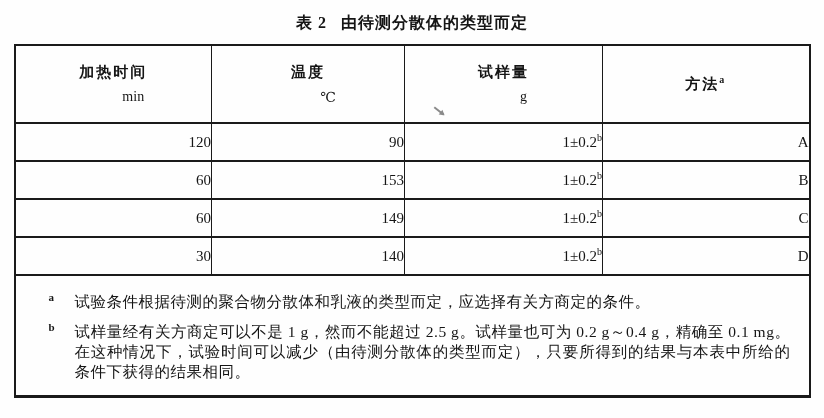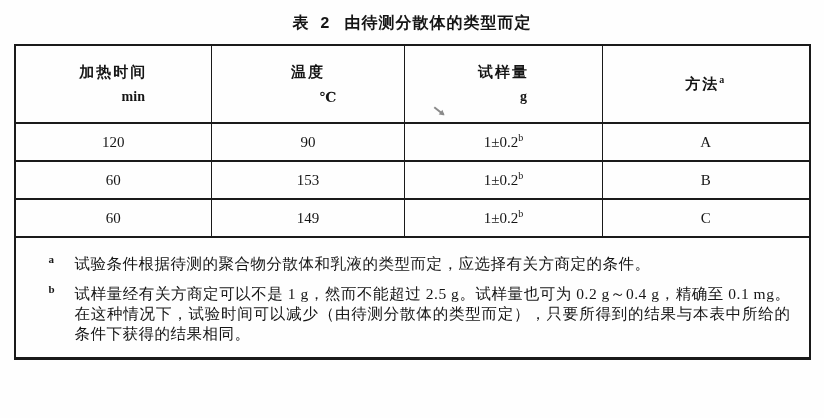--- a/index.html
+++ b/index.html
@@ -18,21 +18,20 @@
   }
   .table-title {
     padding-top: 13px;
     text-align: center;
     font-size: 16px;
     font-weight: bold;
     letter-spacing: 1px;
   }
   .table-title .title-prefix {
     margin-right: 14px;
-    font-family: Liberation Mono, monospace;
   }
   table.params {
     border-collapse: collapse;
     table-layout: fixed;
     width: 795px;
     margin: 10px auto 0 auto;
     border: 2px solid #1a1a1a;
     border-bottom-width: 3px;
   }
   th, td {
@@ -44,29 +43,30 @@
     vertical-align: middle;
     padding: 0;
   }
   thead th {
     height: 76px;
     font-size: 15px;
     font-weight: bold;
     letter-spacing: 2px;
   }
   thead .unit {
-    font-weight: bold;
+    font-weight: normal;
     font-size: 14px;
     letter-spacing: 0;
     margin-top: 7px;
     margin-left: 40px;
   }
   tbody td {
     height: 36px;
     font-size: 15px;
+    text-align: right;
   }
   sup.note-ref {
     font-size: 10px;
     vertical-align: super;
     line-height: 0;
   }
   tfoot td.footnotes-cell {
     text-align: left;
     padding: 11px 18px 8px 33px;
   }
@@ -156,20 +156,26 @@
         <td>153</td>
         <td><span>1±0.2</span><sup class="note-ref">b</sup></td>
         <td>B</td>
       </tr>
       <tr>
         <td>60</td>
         <td>149</td>
         <td><span>1±0.2</span><sup class="note-ref">b</sup></td>
         <td>C</td>
       </tr>
+      <tr>
+        <td>30</td>
+        <td>140</td>
+        <td><span>1±0.2</span><sup class="note-ref">b</sup></td>
+        <td>D</td>
+      </tr>
     </tbody>
     <tfoot>
       <tr>
         <td class="footnotes-cell" colspan="4">
           <div class="footnote">
             <span class="marker">a</span><span>试验条件根据待测的聚合物分散体和乳液的类型而定，应选择有关方商定的条件。</span>
           </div>
           <div class="footnote">
             <span class="marker">b</span><span>试样量经有关方商定可以不是 1 g，然而不能超过 2.5 g。试样量也可为 0.2 g～0.4 g，精确至 0.1 mg。在这种情况下，试验时间可以减少（由待测分散体的类型而定），只要所得到的结果与本表中所给的条件下获得的结果相同。</span>
           </div>

